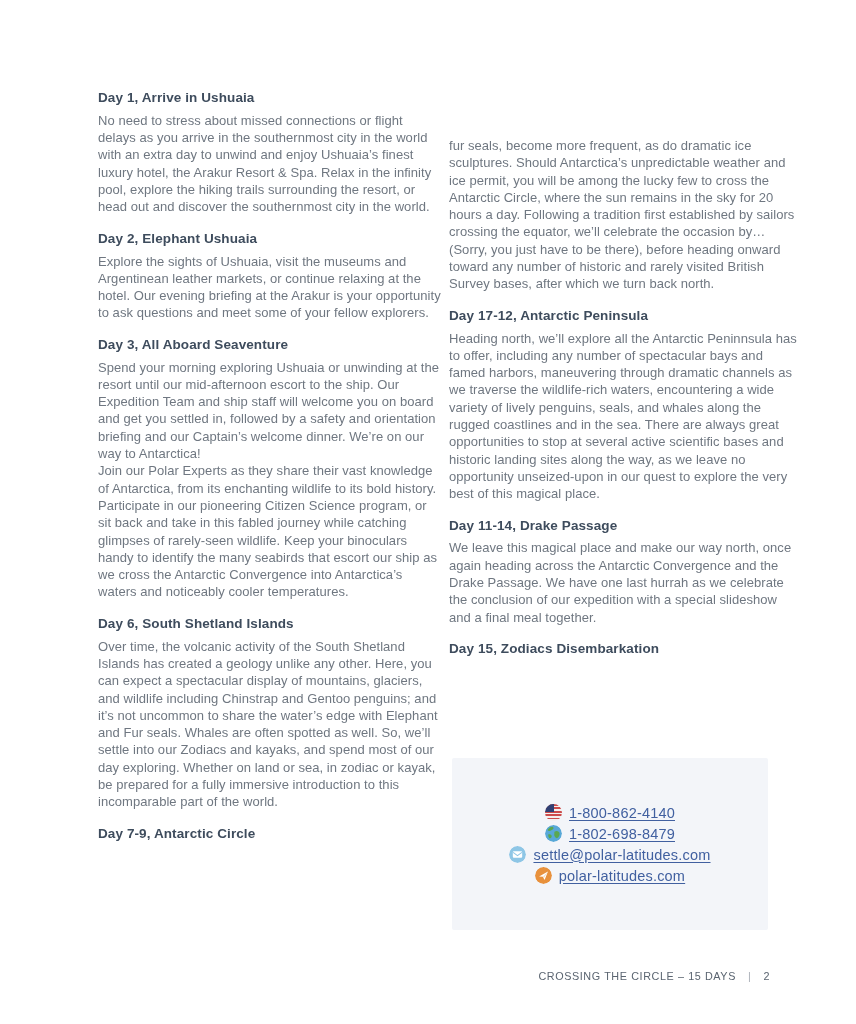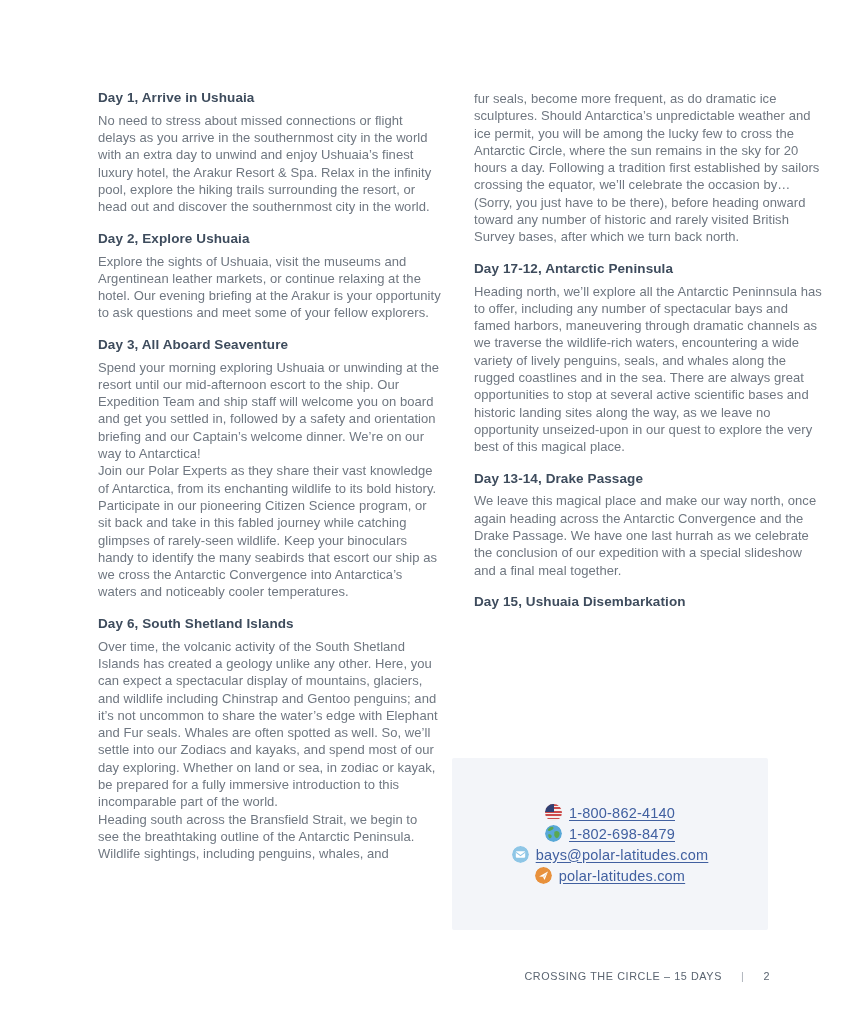--- a/index.html
+++ b/index.html
@@ -3,21 +3,21 @@
 <meta charset="utf-8">
 <style>
   * { margin:0; padding:0; box-sizing:border-box; }
   html,body { background:#ffffff; }
   .page {
     position:relative; width:856px; height:1024px; background:#ffffff;
     font-family:"Liberation Sans", sans-serif; overflow:hidden;
   }
   .col { position:absolute; top:90px; }
   .col-left  { left:98px;  width:344px; }
-  .col-right { left:474px; width:348px; }
+  .col-right { left:449px; width:348px;margin-top:47px; }
   .sec h3 {
     font-size:13.5px; font-weight:bold; color:#3e4c5d;
     line-height:1.25; margin:15px 0 5px 0; letter-spacing:0.1px;
   }
   .sec:first-child h3 { margin-top:0; }
   .sec p, .continuation p {
     font-size:13px; color:#6f7781; line-height:17.3px; letter-spacing:0.05px;
   }
   .continuation { margin-bottom:0; }
   .contact-box {
@@ -33,69 +33,69 @@
   }
   .icon {
     width:17px; height:17px; border-radius:50%; display:inline-block;
     position:relative; overflow:hidden; flex:0 0 auto;
   }
   .flag-stripes { position:absolute; inset:0;
     background:repeating-linear-gradient(180deg,#cc4b4b 0 1.7px,#f3f0ee 1.7px 3.4px); }
   .flag-canton { position:absolute; top:0; left:0; width:9px; height:8px; background:#2f3f73; }
   .footer {
     position:absolute; top:970px; right:86px;
-    display:flex; align-items:center; gap:19px;
+    display:flex; align-items:center; gap:12px;
     font-size:10.8px; letter-spacing:0.6px; color:#5a6470;
   }
   .footer .sep { color:#a8aeb6; }
 </style>
 </head>
 <body>
 
 <div class="page">
 
   <div class="col col-left">
     <section class="sec">
       <h3>Day 1, Arrive in Ushuaia</h3>
       <p>No need to stress about missed connections or flight delays as you arrive in the southernmost city in the world with an extra day to unwind and enjoy Ushuaia’s finest luxury hotel, the Arakur Resort &amp; Spa. Relax in the infinity pool, explore the hiking trails surrounding the resort, or head out and discover the southernmost city in the world.</p>
     </section>
     <section class="sec">
-      <h3>Day 2, Explore Ushuaia</h3>
+      <h3>Day 2, Elephant Ushuaia</h3>
       <p>Explore the sights of Ushuaia, visit the museums and Argentinean leather markets, or continue relaxing at the hotel. Our evening briefing at the Arakur is your opportunity to ask questions and meet some of your fellow explorers.</p>
     </section>
     <section class="sec">
       <h3>Day 3, All Aboard Seaventure</h3>
       <p>Spend your morning exploring Ushuaia or unwinding at the resort until our mid-afternoon escort to the ship. Our Expedition Team and ship staff will welcome you on board and get you settled in, followed by a safety and orientation briefing and our Captain’s welcome dinner. We’re on our way to Antarctica!</p>
     </section>
     <section class="sec">
       <p>Join our Polar Experts as they share their vast knowledge of Antarctica, from its enchanting wildlife to its bold history. Participate in our pioneering Citizen Science program, or sit back and take in this fabled journey while catching glimpses of rarely-seen wildlife. Keep your binoculars handy to identify the many seabirds that escort our ship as we cross the Antarctic Convergence into Antarctica’s waters and noticeably cooler temperatures.</p>
     </section>
     <section class="sec">
       <h3>Day 6, South Shetland Islands</h3>
       <p>Over time, the volcanic activity of the South Shetland Islands has created a geology unlike any other. Here, you can expect a spectacular display of mountains, glaciers, and wildlife including Chinstrap and Gentoo penguins; and it’s not uncommon to share the water’s edge with Elephant and Fur seals. Whales are often spotted as well. So, we’ll settle into our Zodiacs and kayaks, and spend most of our day exploring. Whether on land or sea, in zodiac or kayak, be prepared for a fully immersive introduction to this incomparable part of the world.</p>
     </section>
     <section class="sec">
-      <p>Heading south across the Bransfield Strait, we begin to see the breathtaking outline of the Antarctic Peninsula. Wildlife sightings, including penguins, whales, and</p>
+      <h3>Day 7-9, Antarctic Circle</h3>
     </section>
   </div>
 
   <div class="col col-right">
     <section class="sec continuation">
       <p>fur seals, become more frequent, as do dramatic ice sculptures. Should Antarctica’s unpredictable weather and ice permit, you will be among the lucky few to cross the Antarctic Circle, where the sun remains in the sky for 20 hours a day. Following a tradition first established by sailors crossing the equator, we’ll celebrate the occasion by… (Sorry, you just have to be there), before heading onward toward any number of historic and rarely visited British Survey bases, after which we turn back north.</p>
     </section>
     <section class="sec">
       <h3>Day 17-12, Antarctic Peninsula</h3>
       <p>Heading north, we’ll explore all the Antarctic Peninnsula has to offer, including any number of spectacular bays and famed harbors, maneuvering through dramatic channels as we traverse the wildlife-rich waters, encountering a wide variety of lively penguins, seals, and whales along the rugged coastlines and in the sea. There are always great opportunities to stop at several active scientific bases and historic landing sites along the way, as we leave no opportunity unseized-upon in our quest to explore the very best of this magical place.</p>
     </section>
     <section class="sec">
-      <h3>Day 13-14, Drake Passage</h3>
+      <h3>Day 11-14, Drake Passage</h3>
       <p>We leave this magical place and make our way north, once again heading across the Antarctic Convergence and the Drake Passage. We have one last hurrah as we celebrate the conclusion of our expedition with a special slideshow and a final meal together.</p>
     </section>
     <section class="sec">
-      <h3>Day 15, Ushuaia Disembarkation</h3>
+      <h3>Day 15, Zodiacs Disembarkation</h3>
     </section>
   </div>
 
   <div class="contact-box">
     <div class="contact-row">
       <span class="icon">
         <span class="flag-stripes"></span>
           <span class="flag-canton"></span>
       </span>
       <a>1-800-862-4140</a>
@@ -112,21 +112,21 @@
       <a>1-802-698-8479</a>
     </div>
     <div class="contact-row">
       <span class="icon">
         <svg viewBox="0 0 20 20" width="17" height="17">
           <circle cx="10" cy="10" r="10" fill="#8ec6e6"></circle>
           <rect x="4.5" y="6.3" width="11" height="7.6" rx="1.2" fill="#ffffff"></rect>
           <path d="M4.8 7.4 L10 11.4 L15.2 7.4" fill="none" stroke="#8ec6e6" stroke-width="1.2"></path>
         </svg>
       </span>
-      <a>bays@polar-latitudes.com</a>
+      <a>settle@polar-latitudes.com</a>
     </div>
     <div class="contact-row">
       <span class="icon">
         <svg viewBox="0 0 20 20" width="17" height="17">
           <circle cx="10" cy="10" r="10" fill="#e8913c"></circle>
           <path d="M4.8 11.2 L15.2 5.2 L11.3 15.2 L9.4 11.6 Z" fill="#ffffff"></path>
           <path d="M9.4 11.6 L15.2 5.2 L10.2 13.6 Z" fill="#f5dcc0"></path>
         </svg>
       </span>
       <a>polar-latitudes.com</a>

